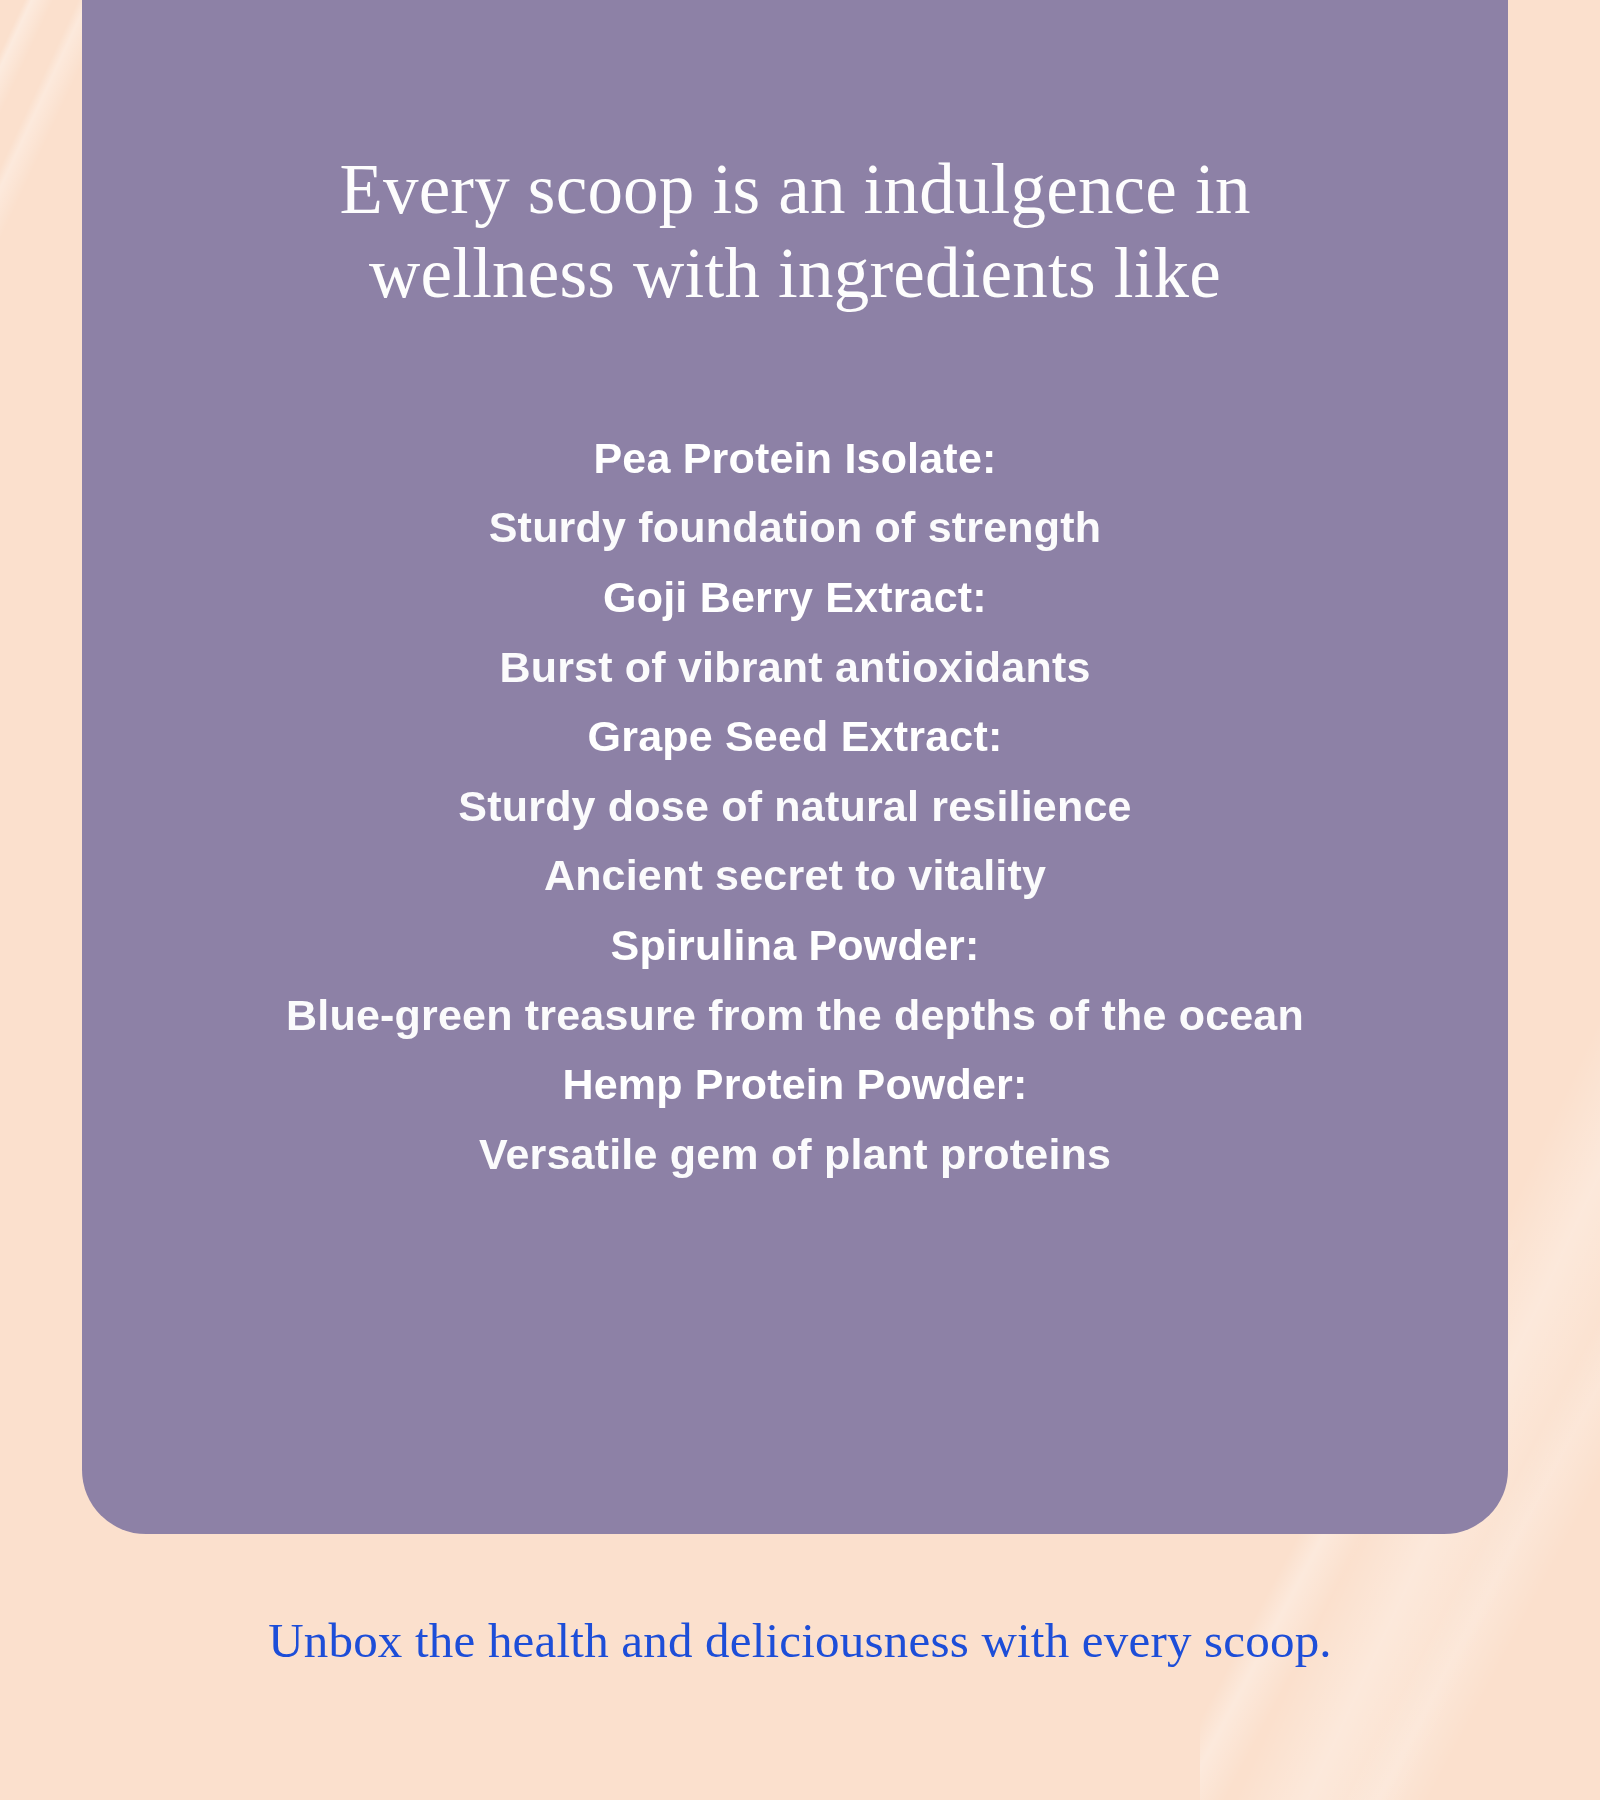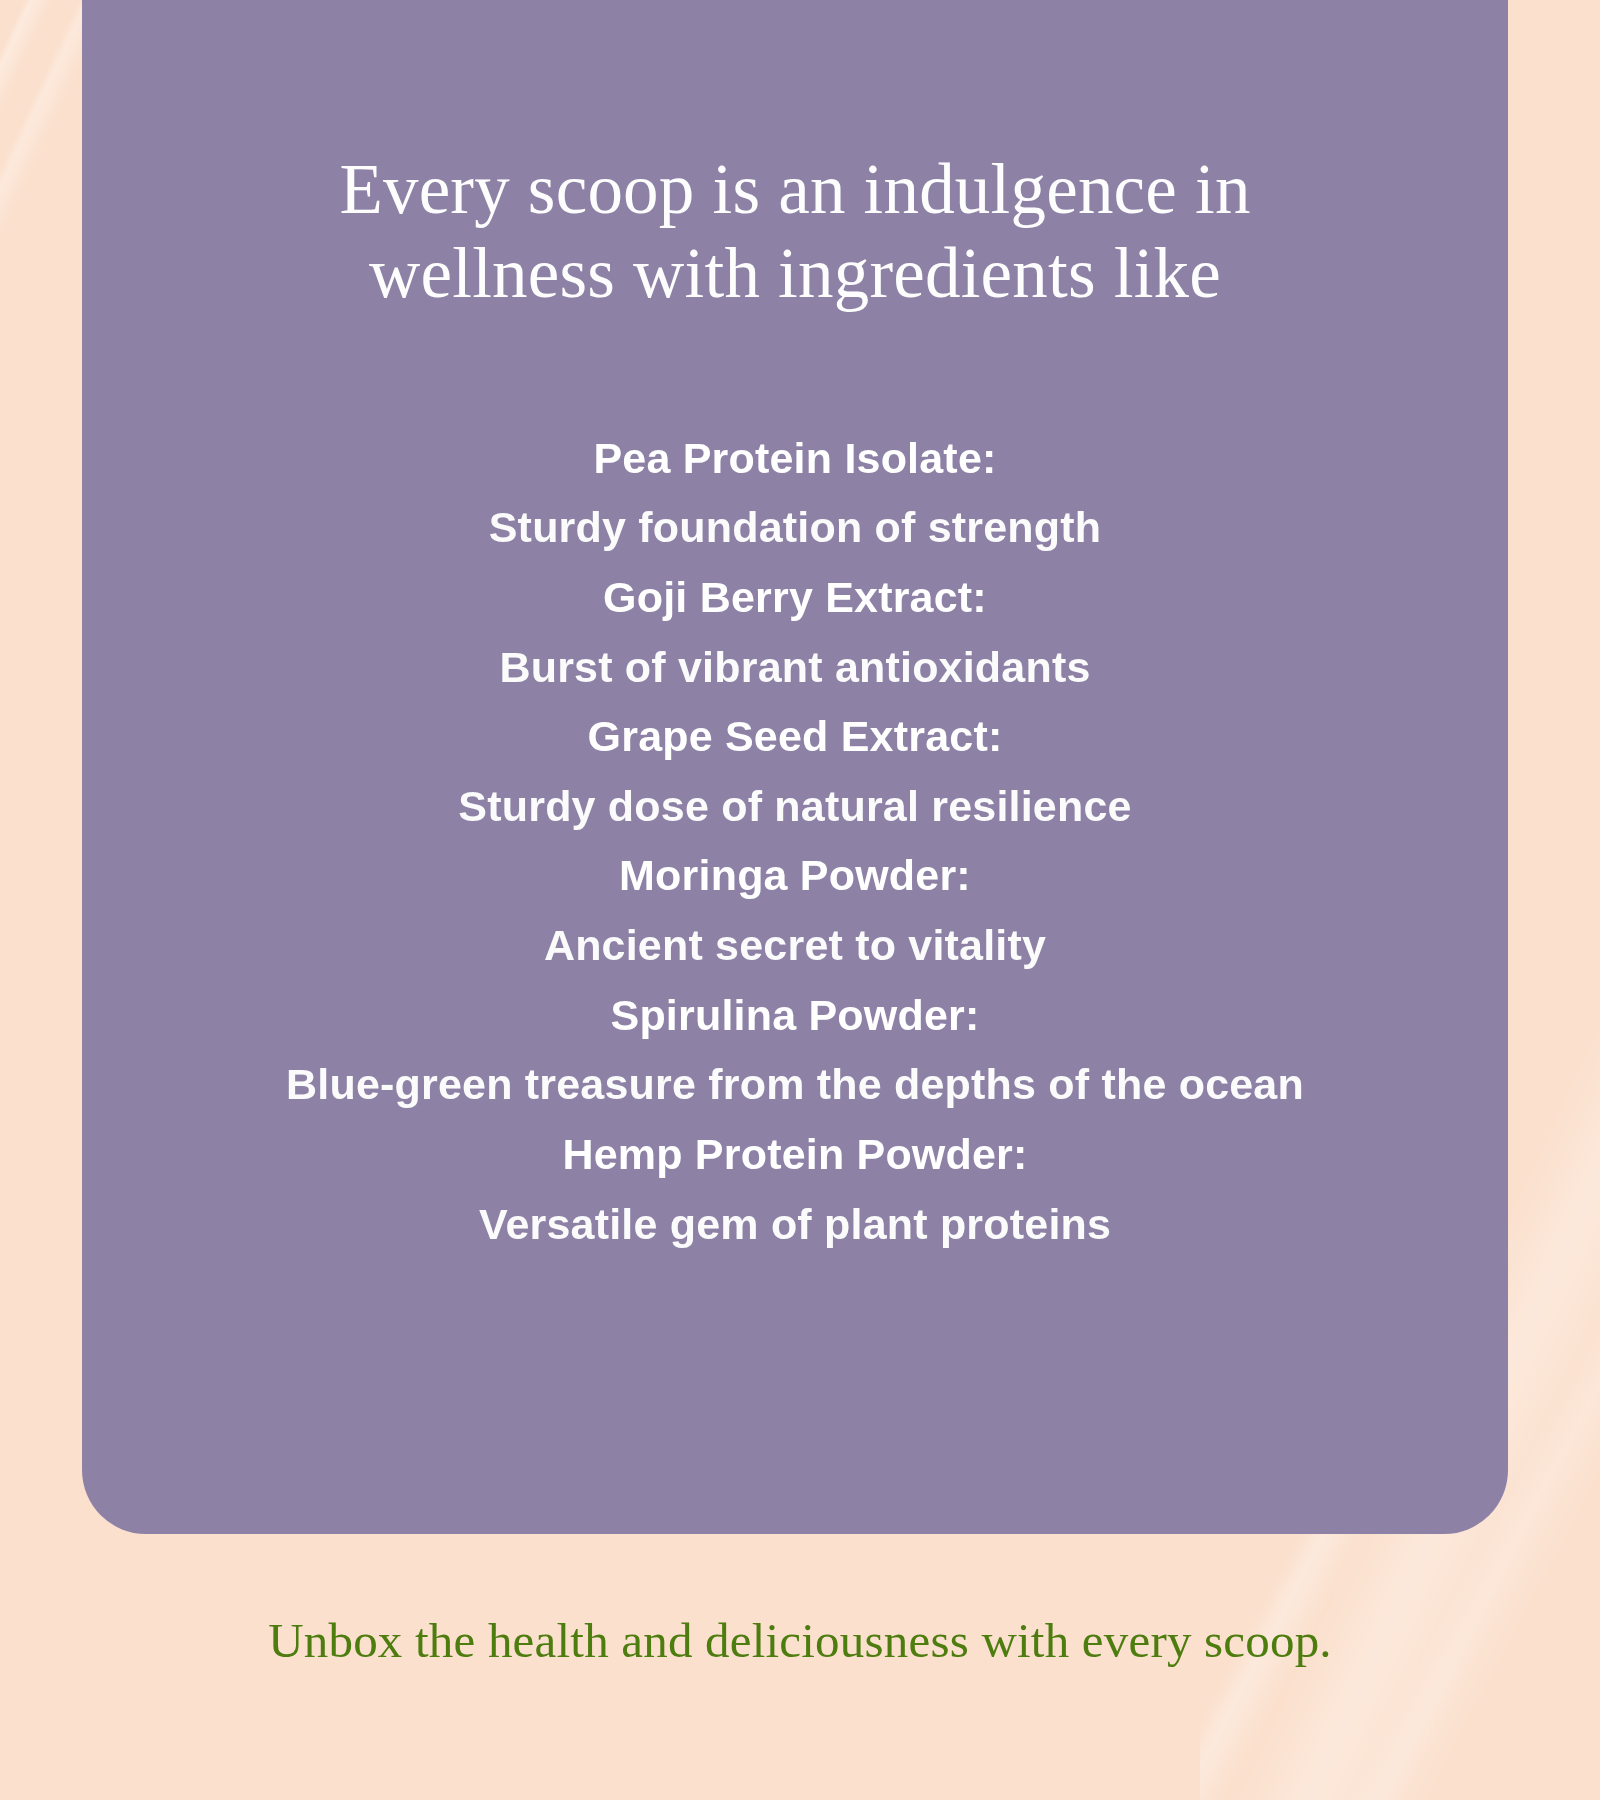--- a/index.html
+++ b/index.html
@@ -95,21 +95,21 @@
   }
 
   .footer-note {
     position: absolute;
     left: 0;
     right: 0;
     top: 1612px;
     text-align: center;
     font-family: "Liberation Serif", serif;
     font-size: 49px;
-    color: #4d7c0f;
+    color: #1d4ed8;
     letter-spacing: 0.2px;
   }
 </style>
 </head>
 <body>
 
 <div class="bg-streaks"></div>
 <div class="bg-streaks-2"></div>
 
 <div class="card">
@@ -127,21 +127,20 @@
       <div class="ing-name">Goji Berry Extract:</div>
       <div class="ing-desc">Burst of vibrant antioxidants</div>
     </div>
 
     <div class="ing-block">
       <div class="ing-name">Grape Seed Extract:</div>
       <div class="ing-desc">Sturdy dose of natural resilience</div>
     </div>
 
     <div class="ing-block">
-      <div class="ing-name">Moringa Powder:</div>
       <div class="ing-desc">Ancient secret to vitality</div>
     </div>
 
     <div class="ing-block">
       <div class="ing-name">Spirulina Powder:</div>
       <div class="ing-desc">Blue-green treasure from the depths of the ocean</div>
     </div>
 
     <div class="ing-block">
       <div class="ing-name">Hemp Protein Powder:</div>

